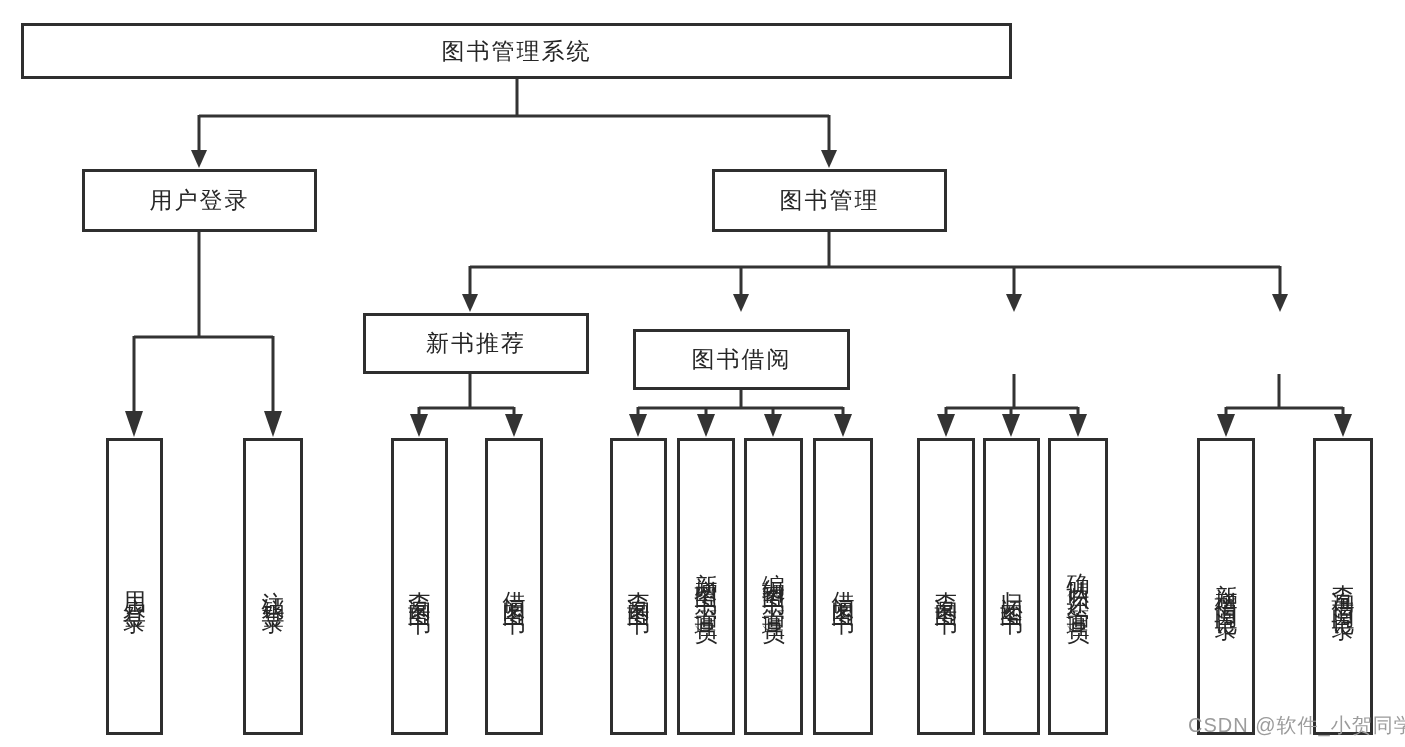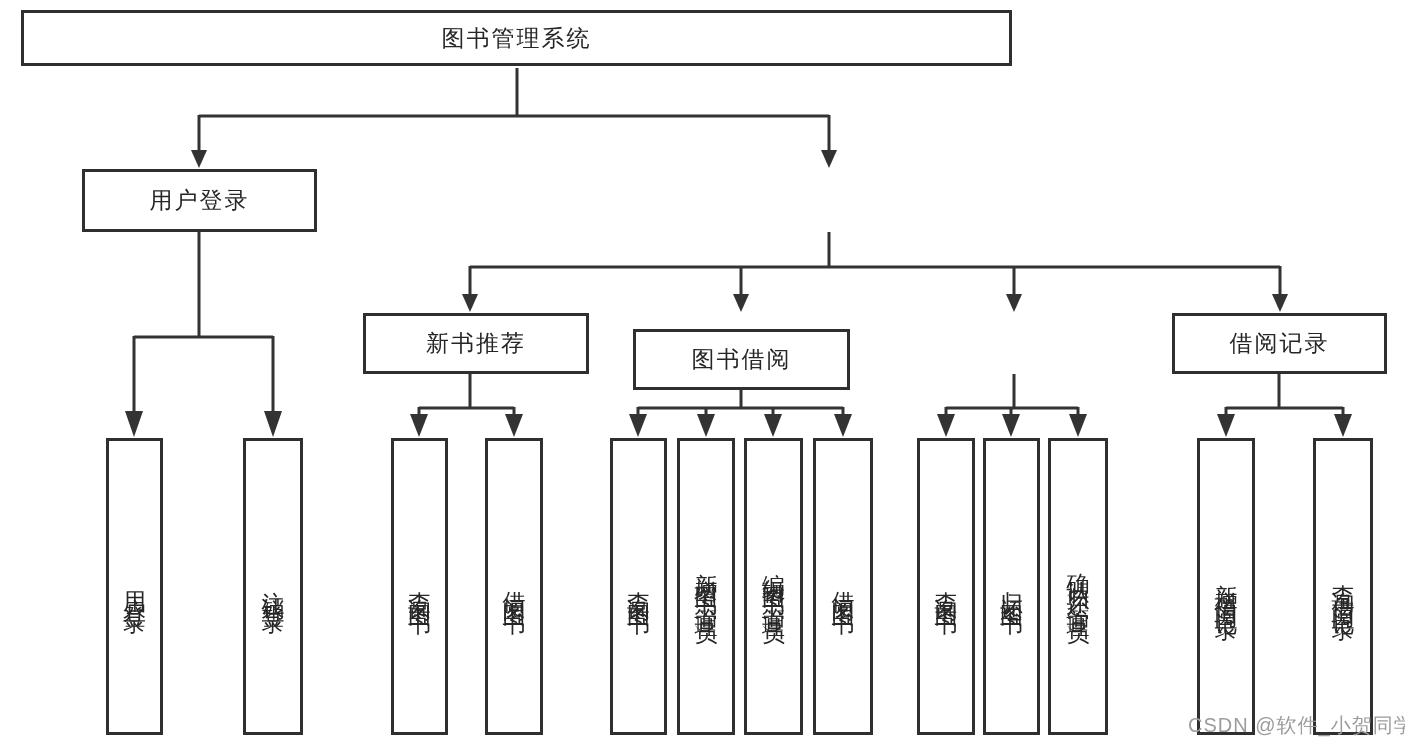--- a/index.html
+++ b/index.html
@@ -87,36 +87,36 @@
       <polygon points="1069,414 1087,414 1078,437"></polygon>
     </g>
 
     <g>
       <path d="M1279 374 V408 M1226 408 H1343 M1226 407 V416 M1343 407 V416"></path>
       <polygon points="1217,414 1235,414 1226,437"></polygon>
       <polygon points="1334,414 1352,414 1343,437"></polygon>
     </g>
   </svg>
 
-  <div class="hbox" style="left:21px;top:10px;width:991px;height:56px">
+  <div class="hbox" style="left:21px;top:23px;width:991px;height:56px">
     <span class="label">图书管理系统</span>
   </div>
 
   <div class="hbox" style="left:82px;top:169px;width:235px;height:63px">
     <span class="label">用户登录</span>
+  </div>
+  <div class="hbox" style="left:712px;top:169px;width:235px;height:63px">
+    <span class="label">图书管理</span>
   </div>
 
   <div class="hbox" style="left:363px;top:313px;width:226px;height:61px">
     <span class="label">新书推荐</span>
   </div>
   <div class="hbox" style="left:633px;top:329px;width:217px;height:61px">
     <span class="label">图书借阅</span>
-  </div>
-  <div class="hbox" style="left:1172px;top:313px;width:215px;height:61px">
-    <span class="label">借阅记录</span>
   </div>
 
   <div class="vbox" style="left:106px;width:57px">
     <span class="label">用户登录</span>
   </div>
   <div class="vbox" style="left:243px;width:60px">
     <span class="label">注销登录</span>
   </div>
 
   <div class="vbox" style="left:391px;width:57px">

